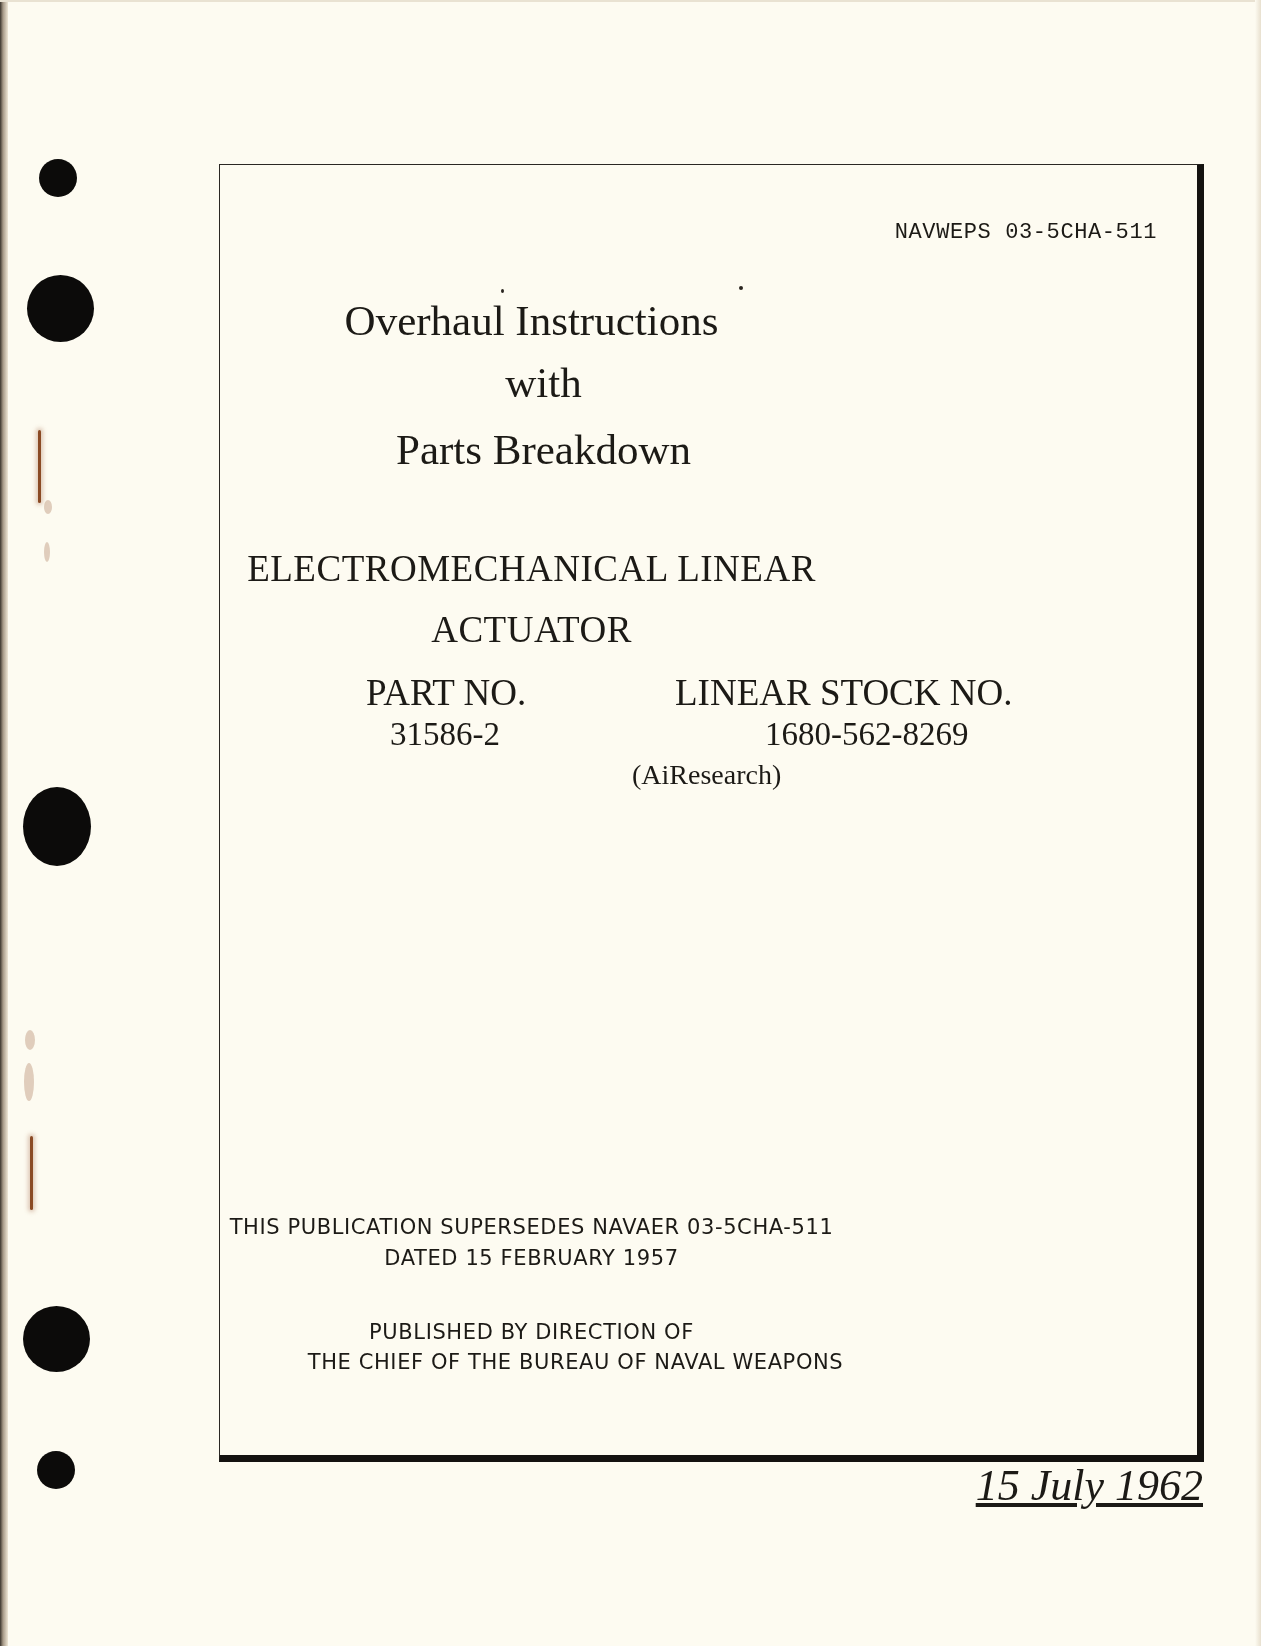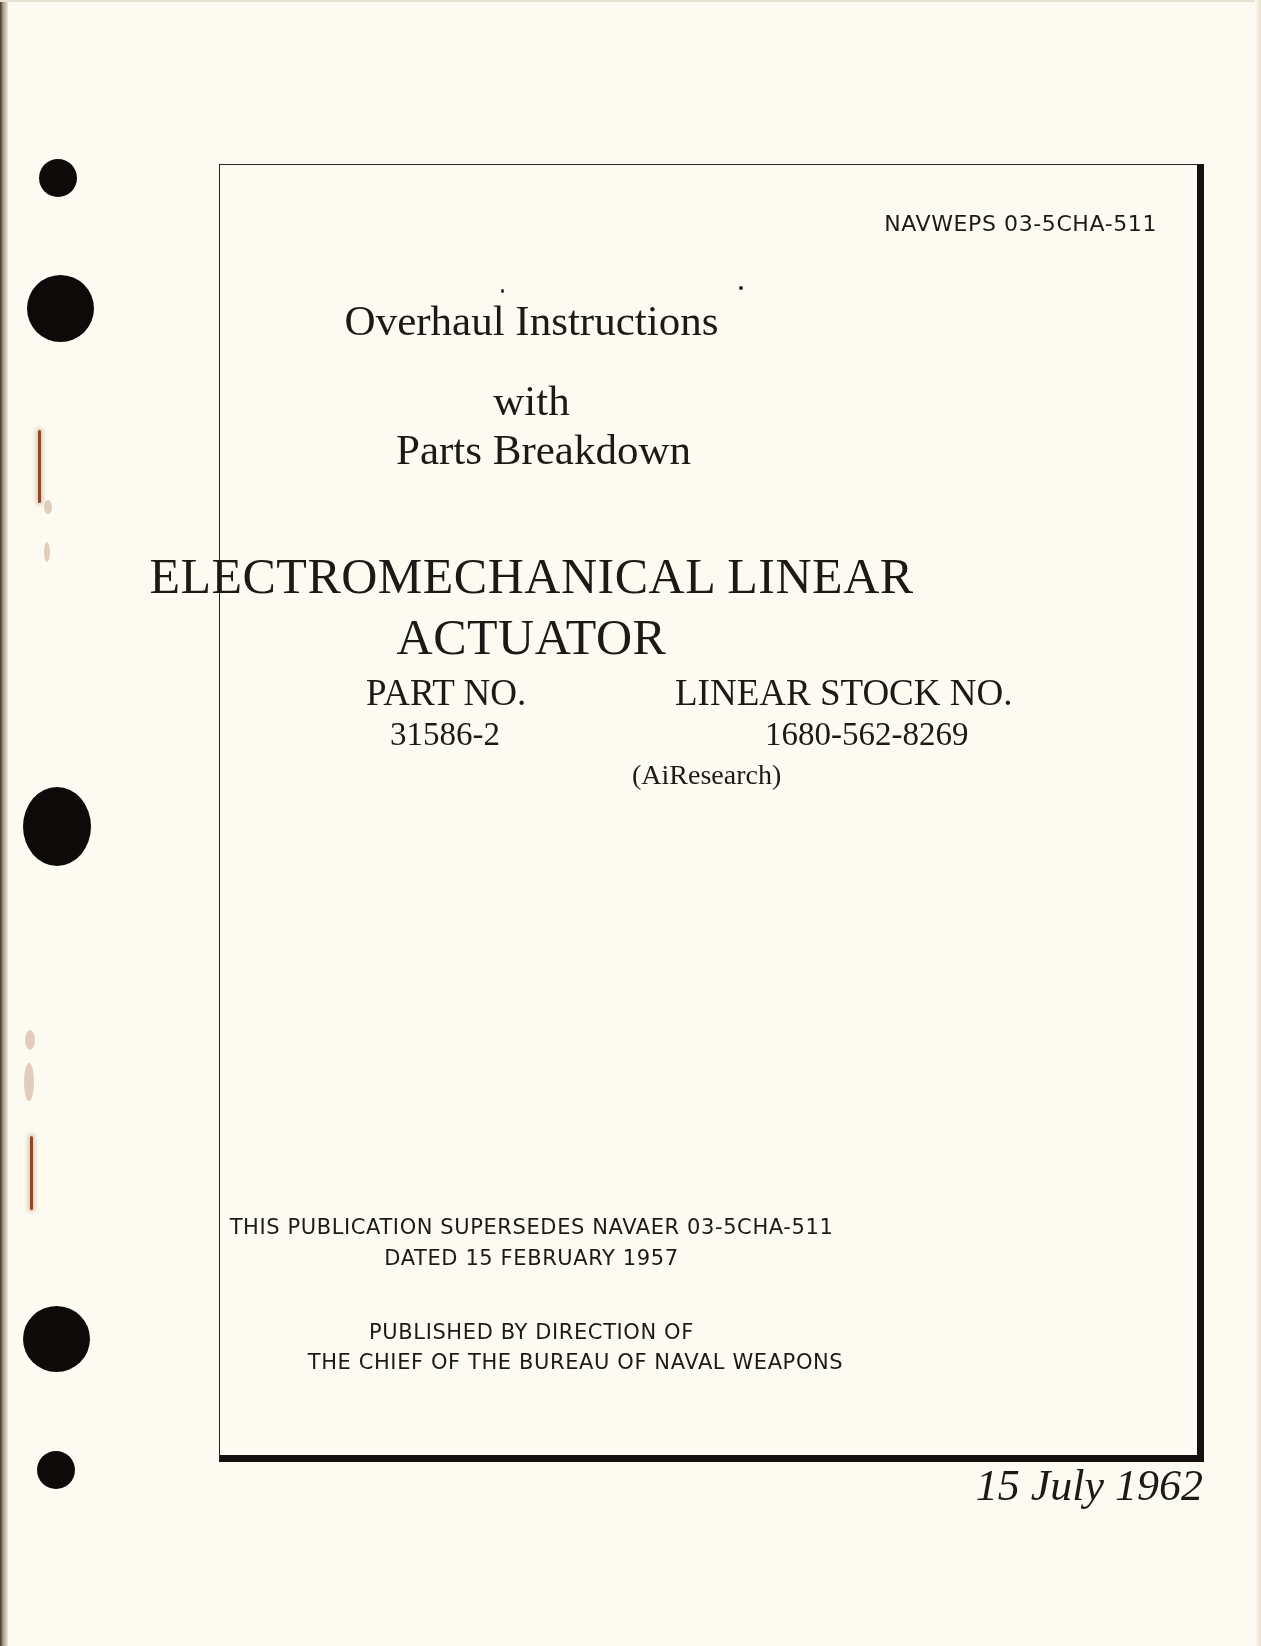--- a/index.html
+++ b/index.html
@@ -17,29 +17,29 @@
   .hole { position: absolute; border-radius: 50%; background: #0c0b0a; }
   .staple { position: absolute; width: 3px; background: #8a4a24; border-radius: 2px; box-shadow: 0 0 4px 2px rgba(160,100,70,0.35); }
   .stain { position: absolute; border-radius: 50%; background: rgba(170,120,90,0.35); }
   .frame {
     position: absolute; left: 219px; top: 164px; width: 977px; height: 1290px;
     border-left: 1.5px solid #2a2723; border-top: 1.5px solid #2a2723;
     border-right: 7px solid #141210; border-bottom: 7px solid #141210;
   }
   .t { position: absolute; white-space: nowrap; }
   .sans { font-family: "DejaVu Sans", "Liberation Sans", sans-serif; letter-spacing: 0.6px; }
-  .doc-number { right: 104px; top: 211px; font-size: 22px; }
+  .doc-number { right: 104px; top: 220px; font-size: 22px; font-family: Liberation Mono, monospace; }
   .c { left: 0; width: 1063px; text-align: center; }
   .title-line { font-size: 43px; }
-  .subject { font-size: 50px; letter-spacing: 0.5px; }
+  .subject { font-size: 37px; letter-spacing: 0.5px; }
   .ids { font-size: 37px; }
   .idnum { font-size: 33px; }
   .mfr { font-size: 28px; }
   .note { font-size: 21px; }
-  .date { right: 58px; top: 1460px; font-size: 44px; font-style: italic; }
+  .date { right: 58px; top: 1460px; font-size: 44px; font-style: italic; text-decoration: underline; }
   .ink { position: absolute; background: #2a2520; border-radius: 50%; }
 </style>
 </head>
 <body>
 
 <div class="left-shade"></div>
 <div class="top-edge"></div>
 <div class="right-edge"></div>
 
 <div class="hole" style="left:39px;top:159px;width:38px;height:38px;"></div>
@@ -56,21 +56,21 @@
 <div class="staple" style="left:30px;top:1136px;height:74px;"></div>
 
 <div class="frame"></div>
 
 <div class="t sans doc-number">NAVWEPS 03-5CHA-511</div>
 
 <div class="ink" style="left:501px;top:289px;width:3px;height:4px;"></div>
 <div class="ink" style="left:739px;top:286px;width:4px;height:4px;"></div>
 
 <div class="t c title-line" style="top:296px;">Overhaul Instructions</div>
-<div class="t c title-line" style="top:376px;">with</div>
+<div class="t c title-line" style="top:358px;margin-left:12px;">with</div>
 <div class="t c title-line" style="top:425px;margin-left:12px;">Parts Breakdown</div>
 
 <div class="t c subject" style="top:547px;">ELECTROMECHANICAL LINEAR</div>
 <div class="t c subject" style="top:608px;">ACTUATOR</div>
 
 <div class="t ids" style="left:366px;top:671px;">PART NO.</div>
 <div class="t ids" style="left:675px;top:671px;">LINEAR STOCK NO.</div>
 <div class="t idnum" style="left:390px;top:716px;">31586-2</div>
 <div class="t idnum" style="left:765px;top:716px;">1680-562-8269</div>
 <div class="t mfr" style="left:632px;top:759px;">(AiResearch)</div>

